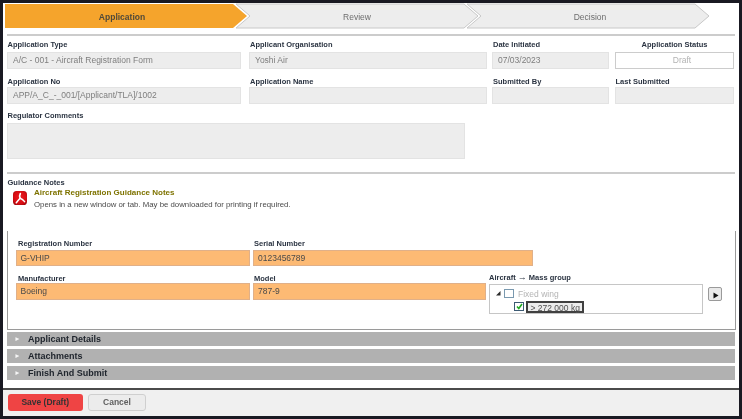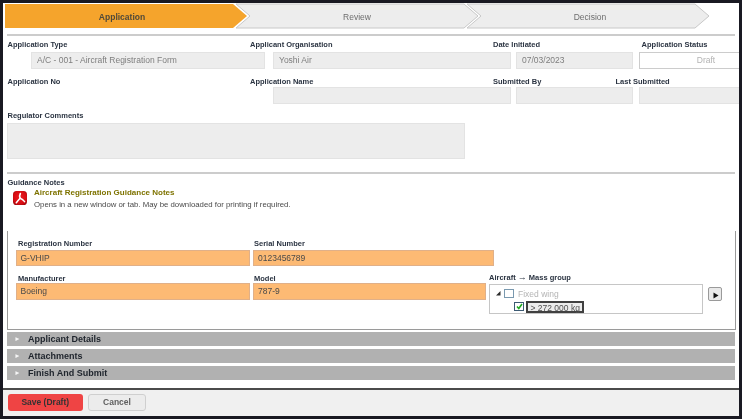--- a/index.html
+++ b/index.html
@@ -3,21 +3,21 @@
 <meta charset="utf-8">
 <style>
   html,body{margin:0;padding:0;background:#fff;}
   *{box-sizing:border-box;}
   .page{position:relative;width:742px;height:419px;background:#fff;overflow:hidden;
         font-family:"Liberation Sans",sans-serif;}
   .frame{position:absolute;inset:0;border:3px solid #191922;z-index:50;pointer-events:none;}
   .abs{position:absolute;}
   .lbl{position:absolute;font-size:7.5px;font-weight:bold;color:#2b3442;white-space:nowrap;}
   .fld{position:absolute;height:17px;background:#ededed;border:1px solid #e3e3e3;
-       font-size:8.5px;color:#7e7e7e;line-height:15px;padding-left:5px;white-space:nowrap;margin-left:24px;}
+       font-size:8.5px;color:#7e7e7e;line-height:15px;padding-left:5px;white-space:nowrap;}
   .inp{position:absolute;height:16.5px;background:#fdba74;border:1px solid #e0b089;
        font-size:8.5px;color:#4a4a4a;line-height:14.5px;padding-left:4px;white-space:nowrap;}
   .bar{position:absolute;left:7px;width:728px;height:14.5px;background:#b1b1b1;}
   .bar .t{position:absolute;left:21px;top:2.5px;font-size:9px;font-weight:bold;color:#20262e;}
   .bar .a{position:absolute;left:8.5px;top:2.5px;font-size:7.5px;color:#f6f6f6;}
 </style>
 </head>
 <body>
 <div class="page">
 
@@ -37,20 +37,21 @@
   <div class="lbl" style="left:615px;top:40px;width:119px;text-align:center">Application Status</div>
   <div class="fld" style="left:7px;top:52px;width:234px">A/C - 001 - Aircraft Registration Form</div>
   <div class="fld" style="left:249px;top:52px;width:238px">Yoshi Air</div>
   <div class="fld" style="left:492px;top:52px;width:117px">07/03/2023</div>
   <div class="fld" style="left:615px;top:52px;width:119px;background:#fff;border:1px solid #ccc;color:#b3b3b3;text-align:center;padding-left:15px">Draft</div>
 
   <div class="lbl" style="left:7.5px;top:77px">Application No</div>
   <div class="lbl" style="left:250px;top:77px">Application Name</div>
   <div class="lbl" style="left:493px;top:77px">Submitted By</div>
   <div class="lbl" style="left:615.5px;top:77px">Last Submitted</div>
+  <div class="fld" style="left:7px;top:87px;width:234px">APP/A_C_-_001/[Applicant/TLA]/1002</div>
   <div class="fld" style="left:249px;top:87px;width:238px"></div>
   <div class="fld" style="left:492px;top:87px;width:117px"></div>
   <div class="fld" style="left:615px;top:87px;width:119px"></div>
 
   <div class="lbl" style="left:7.5px;top:111px">Regulator Comments</div>
   <div class="abs" style="left:7px;top:123px;width:458px;height:36px;background:#ededed;border:1px solid #e3e3e3"></div>
 
   <div class="abs" style="left:7px;top:172px;width:728px;height:1.5px;background:#cccccc"></div>
 
   <div class="lbl" style="left:7.5px;top:178px">Guidance Notes</div>
@@ -70,21 +71,21 @@
     </g>
   </svg>
   <div class="abs" style="left:34px;top:188px;font-size:8px;font-weight:bold;color:#7e7300;white-space:nowrap">Aircraft Registration Guidance Notes</div>
   <div class="abs" style="left:34px;top:199.5px;font-size:7.8px;color:#4a4a4a;white-space:nowrap">Opens in a new window or tab. May be downloaded for printing if required.</div>
 
   <div class="abs" style="left:7px;top:231px;width:728.5px;height:99px;border:1px solid #9a9a9a;border-top:none;background:#fff"></div>
 
   <div class="lbl" style="left:18px;top:238.5px">Registration Number</div>
   <div class="lbl" style="left:254px;top:238.5px">Serial Number</div>
   <div class="inp" style="left:15.5px;top:249.5px;width:234px">G-VHIP</div>
-  <div class="inp" style="left:253px;top:249.5px;width:241px">0123456789</div>
+  <div class="inp" style="left:253px;top:249.5px;width:280px">0123456789</div>
   <div class="lbl" style="left:18px;top:274px">Manufacturer</div>
   <div class="lbl" style="left:254px;top:274px">Model</div>
   <div class="inp" style="left:15.5px;top:283px;width:234px">Boeing</div>
   <div class="inp" style="left:253px;top:283px;width:232.5px">787-9</div>
 
   <div class="lbl" style="left:489px;top:272px">Aircraft <span style="font-size:9px;font-weight:bold">→</span> Mass group</div>
   <div class="abs" style="left:489px;top:284px;width:214px;height:30px;border:1px solid #c6c6c6;background:#fff">
     <svg class="abs" style="left:5.5px;top:6px" width="5" height="5">
         <polygon points="4.5,0 4.5,4.5 0,4.5" fill="#2b2b2b"></polygon>
       </svg>

